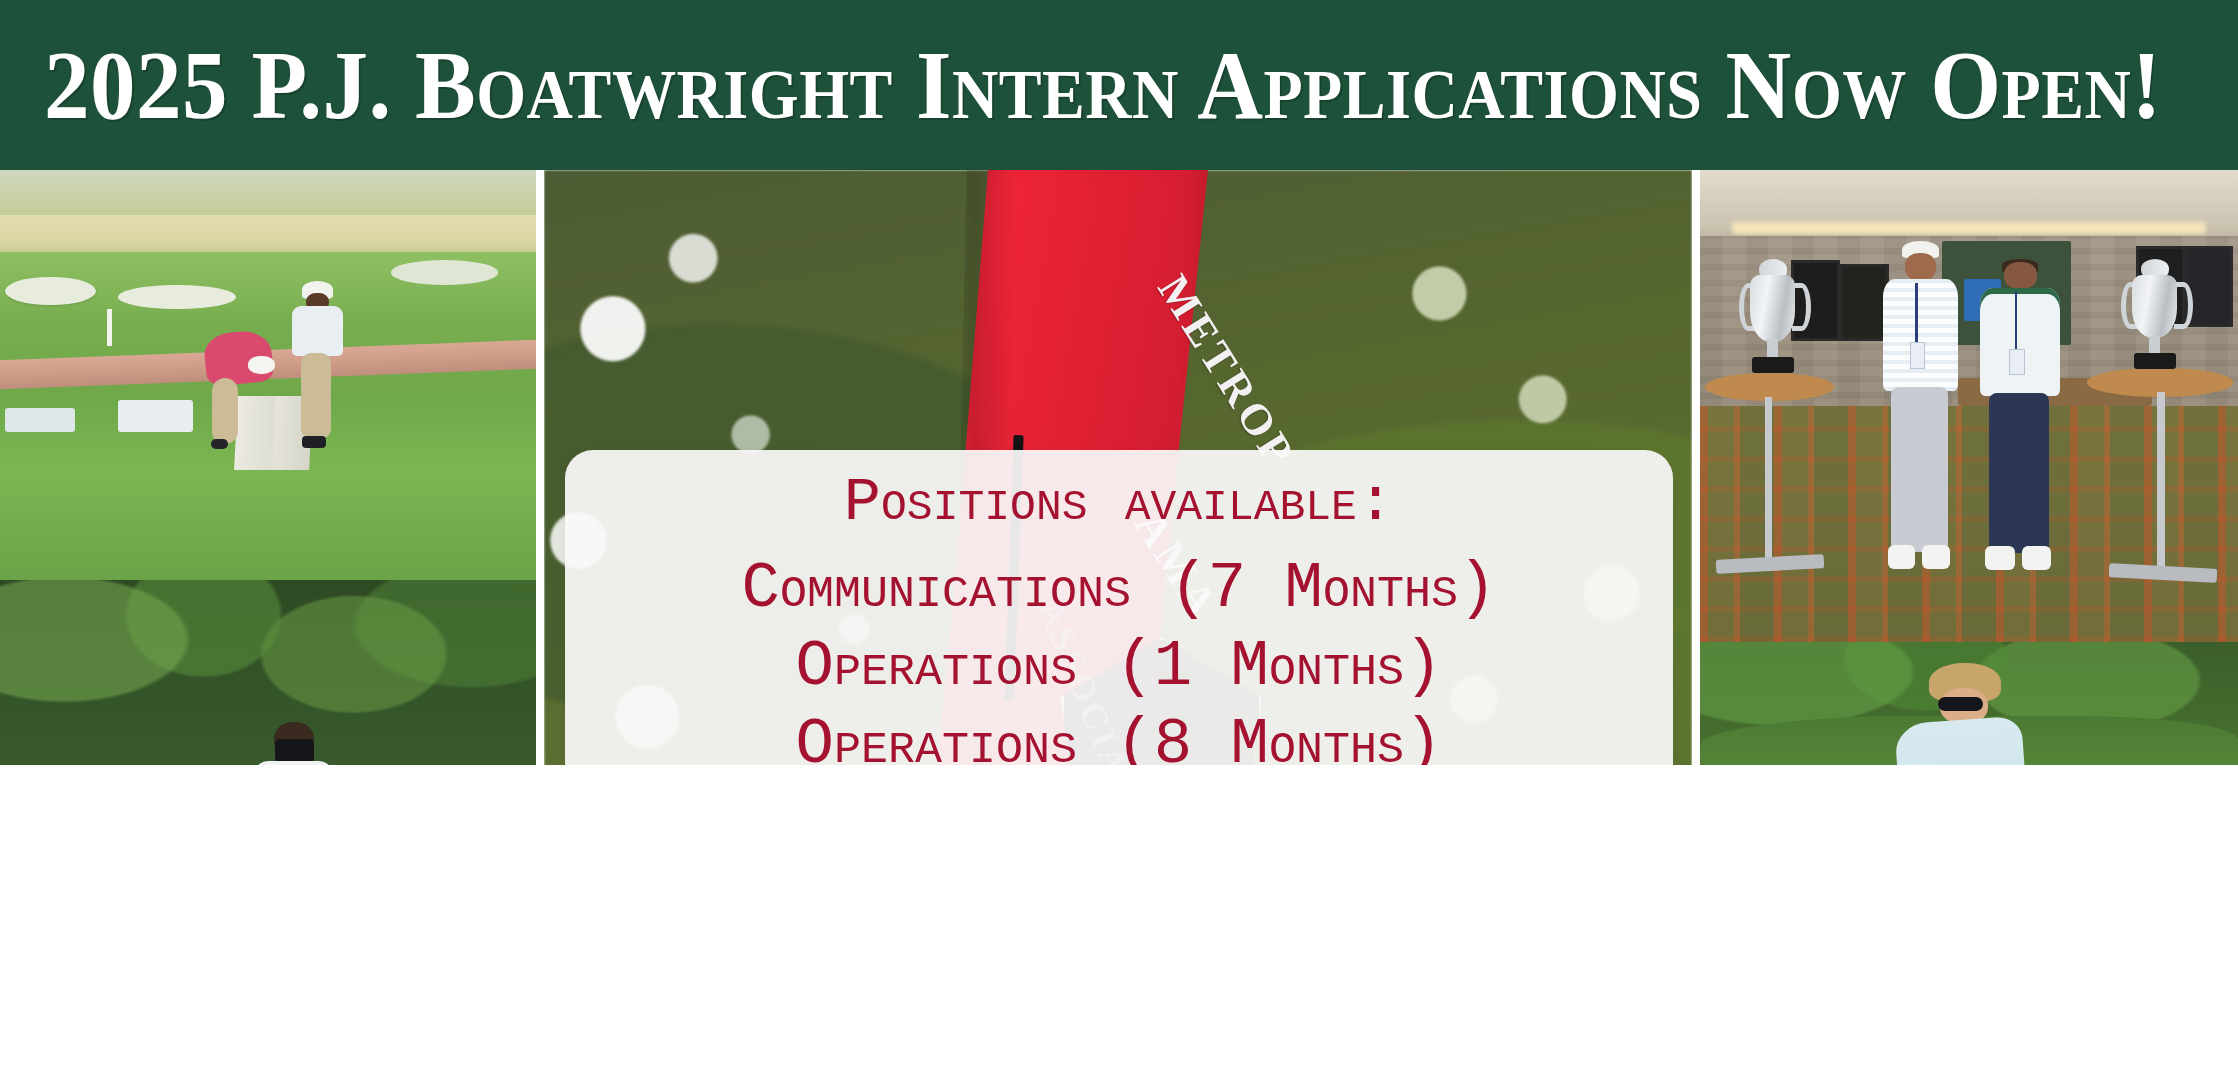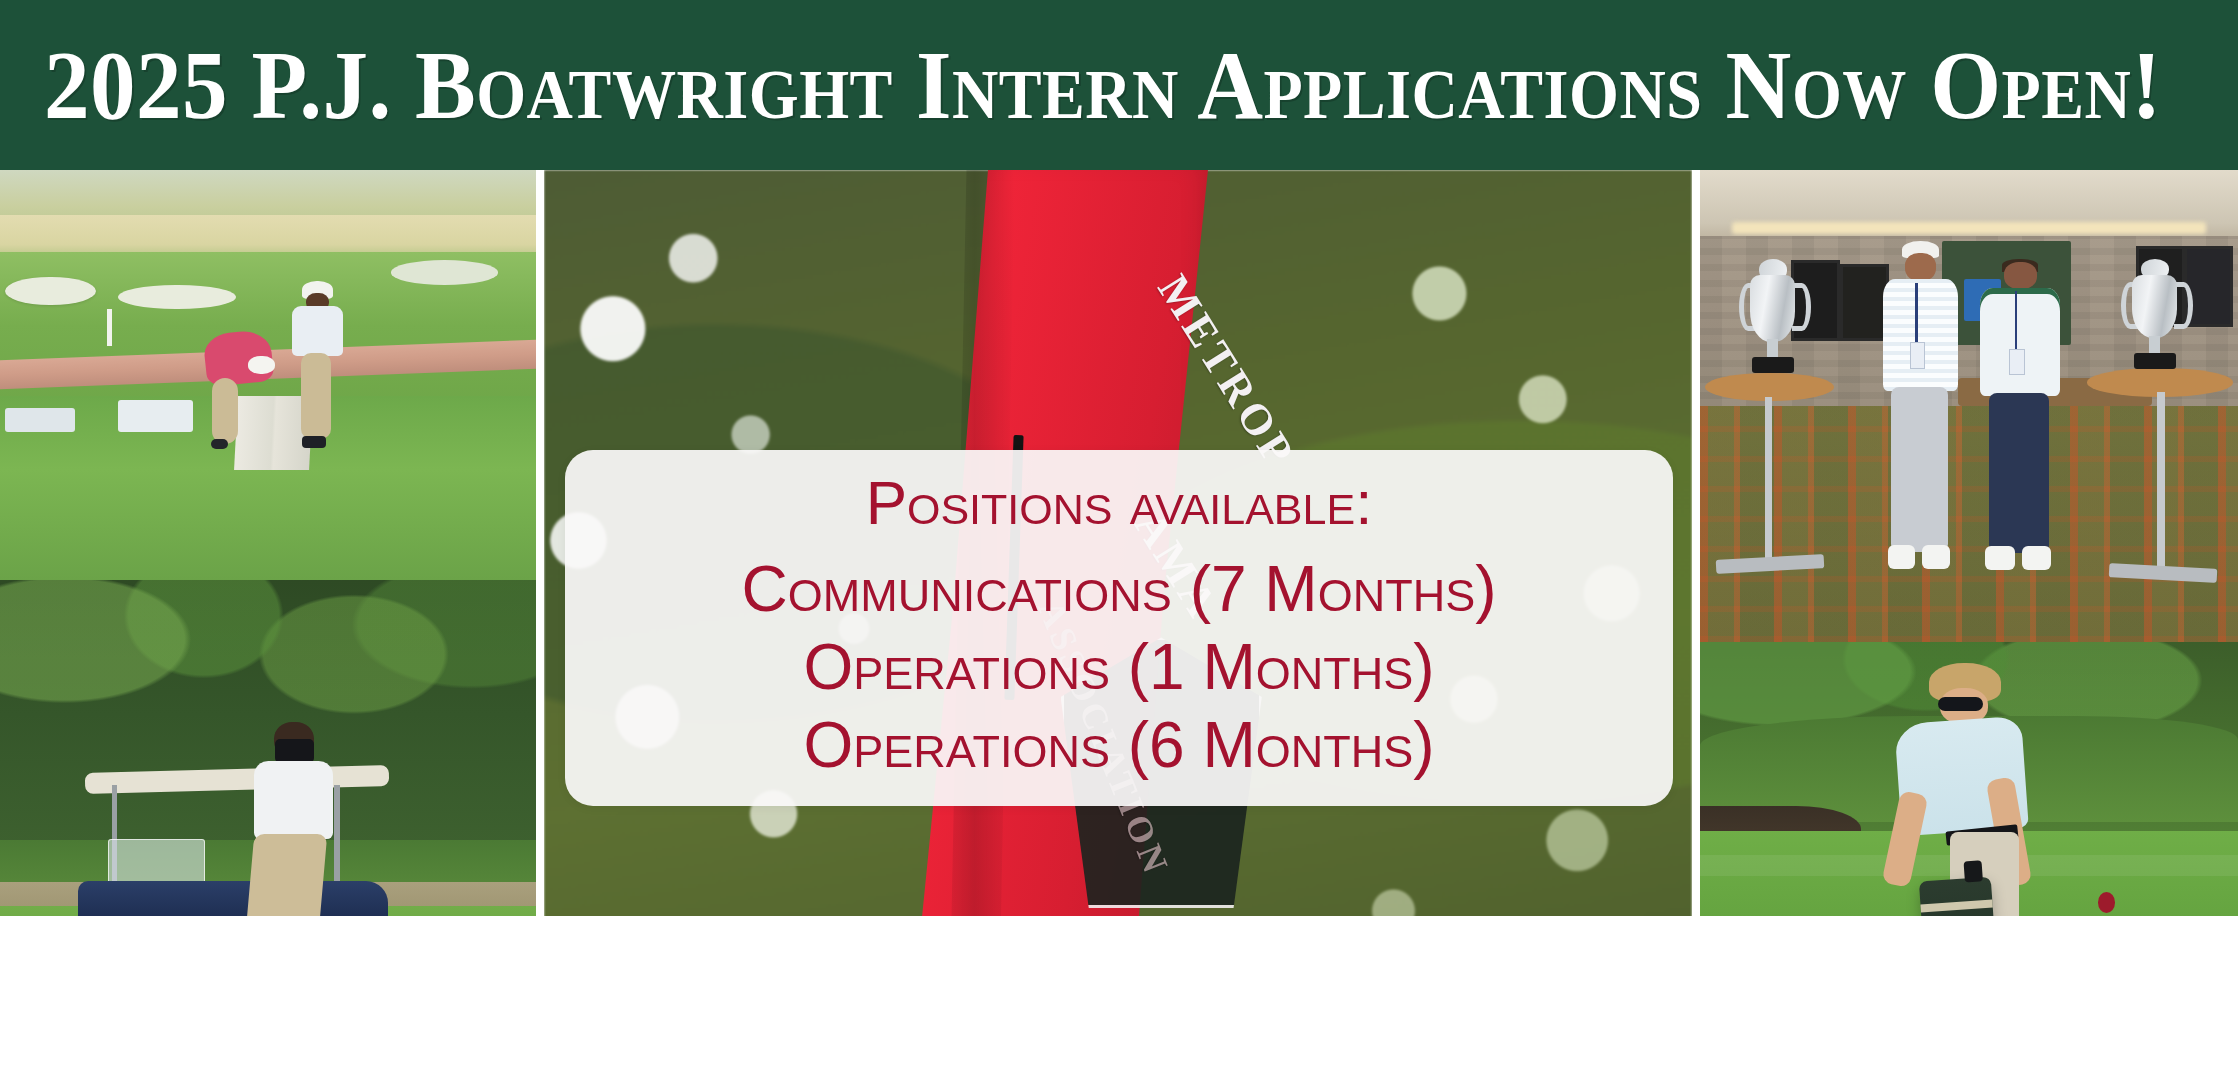--- a/index.html
+++ b/index.html
@@ -3,21 +3,21 @@
 <meta charset="utf-8">
 <style>
   html,body{margin:0;padding:0;background:#ffffff;}
   body{
     font-family:"Liberation Serif", serif;
     -webkit-font-smoothing:antialiased;
   }
   .poster{
     position:relative;
     width:2238px;
-    height:916px;
+    height:765px;
     overflow:hidden;
     background:#bef264;
     text-align:center;
   }
 
   
   .header-band{
     position:absolute;
     left:0; top:0;
     width:2238px; height:170px;
@@ -479,21 +479,21 @@
     background:rgba(250,249,249,0.93);
     border-radius:28px;
     display:flex;
     flex-direction:column;
     align-items:center;
     justify-content:center;
     box-shadow:0 2px 10px rgba(0,0,0,.06);
   }
   .card-line{
     color:#a4122f;
-    font-family:Liberation Sans, sans-serif;
+    font-family:Liberation Mono, monospace;
     font-weight:400;
     font-variant:small-caps;
     white-space:nowrap;
     line-height:1.0;
   }
   .card-line.heading{ font-size:62px; margin-bottom:16px; }
   .card-line.item{ font-size:64px; margin:7px 0; }
 
   
   .bottom-strip{
@@ -669,18 +669,18 @@
         <div class="br-leg-left"></div>
       </div>
     </div>
 
   </div>
 
   <div class="card">
     <div class="card-line heading">Positions available:</div>
     <div class="card-line item">Communications (7 Months)</div>
     <div class="card-line item">Operations (1 Months)</div>
-    <div class="card-line item">Operations (6 Months)</div>
+    <div class="card-line item">Operations (8 Months)</div>
   </div>
 
   <div class="bottom-strip"></div>
 
 </div>
 
 </body></html>

